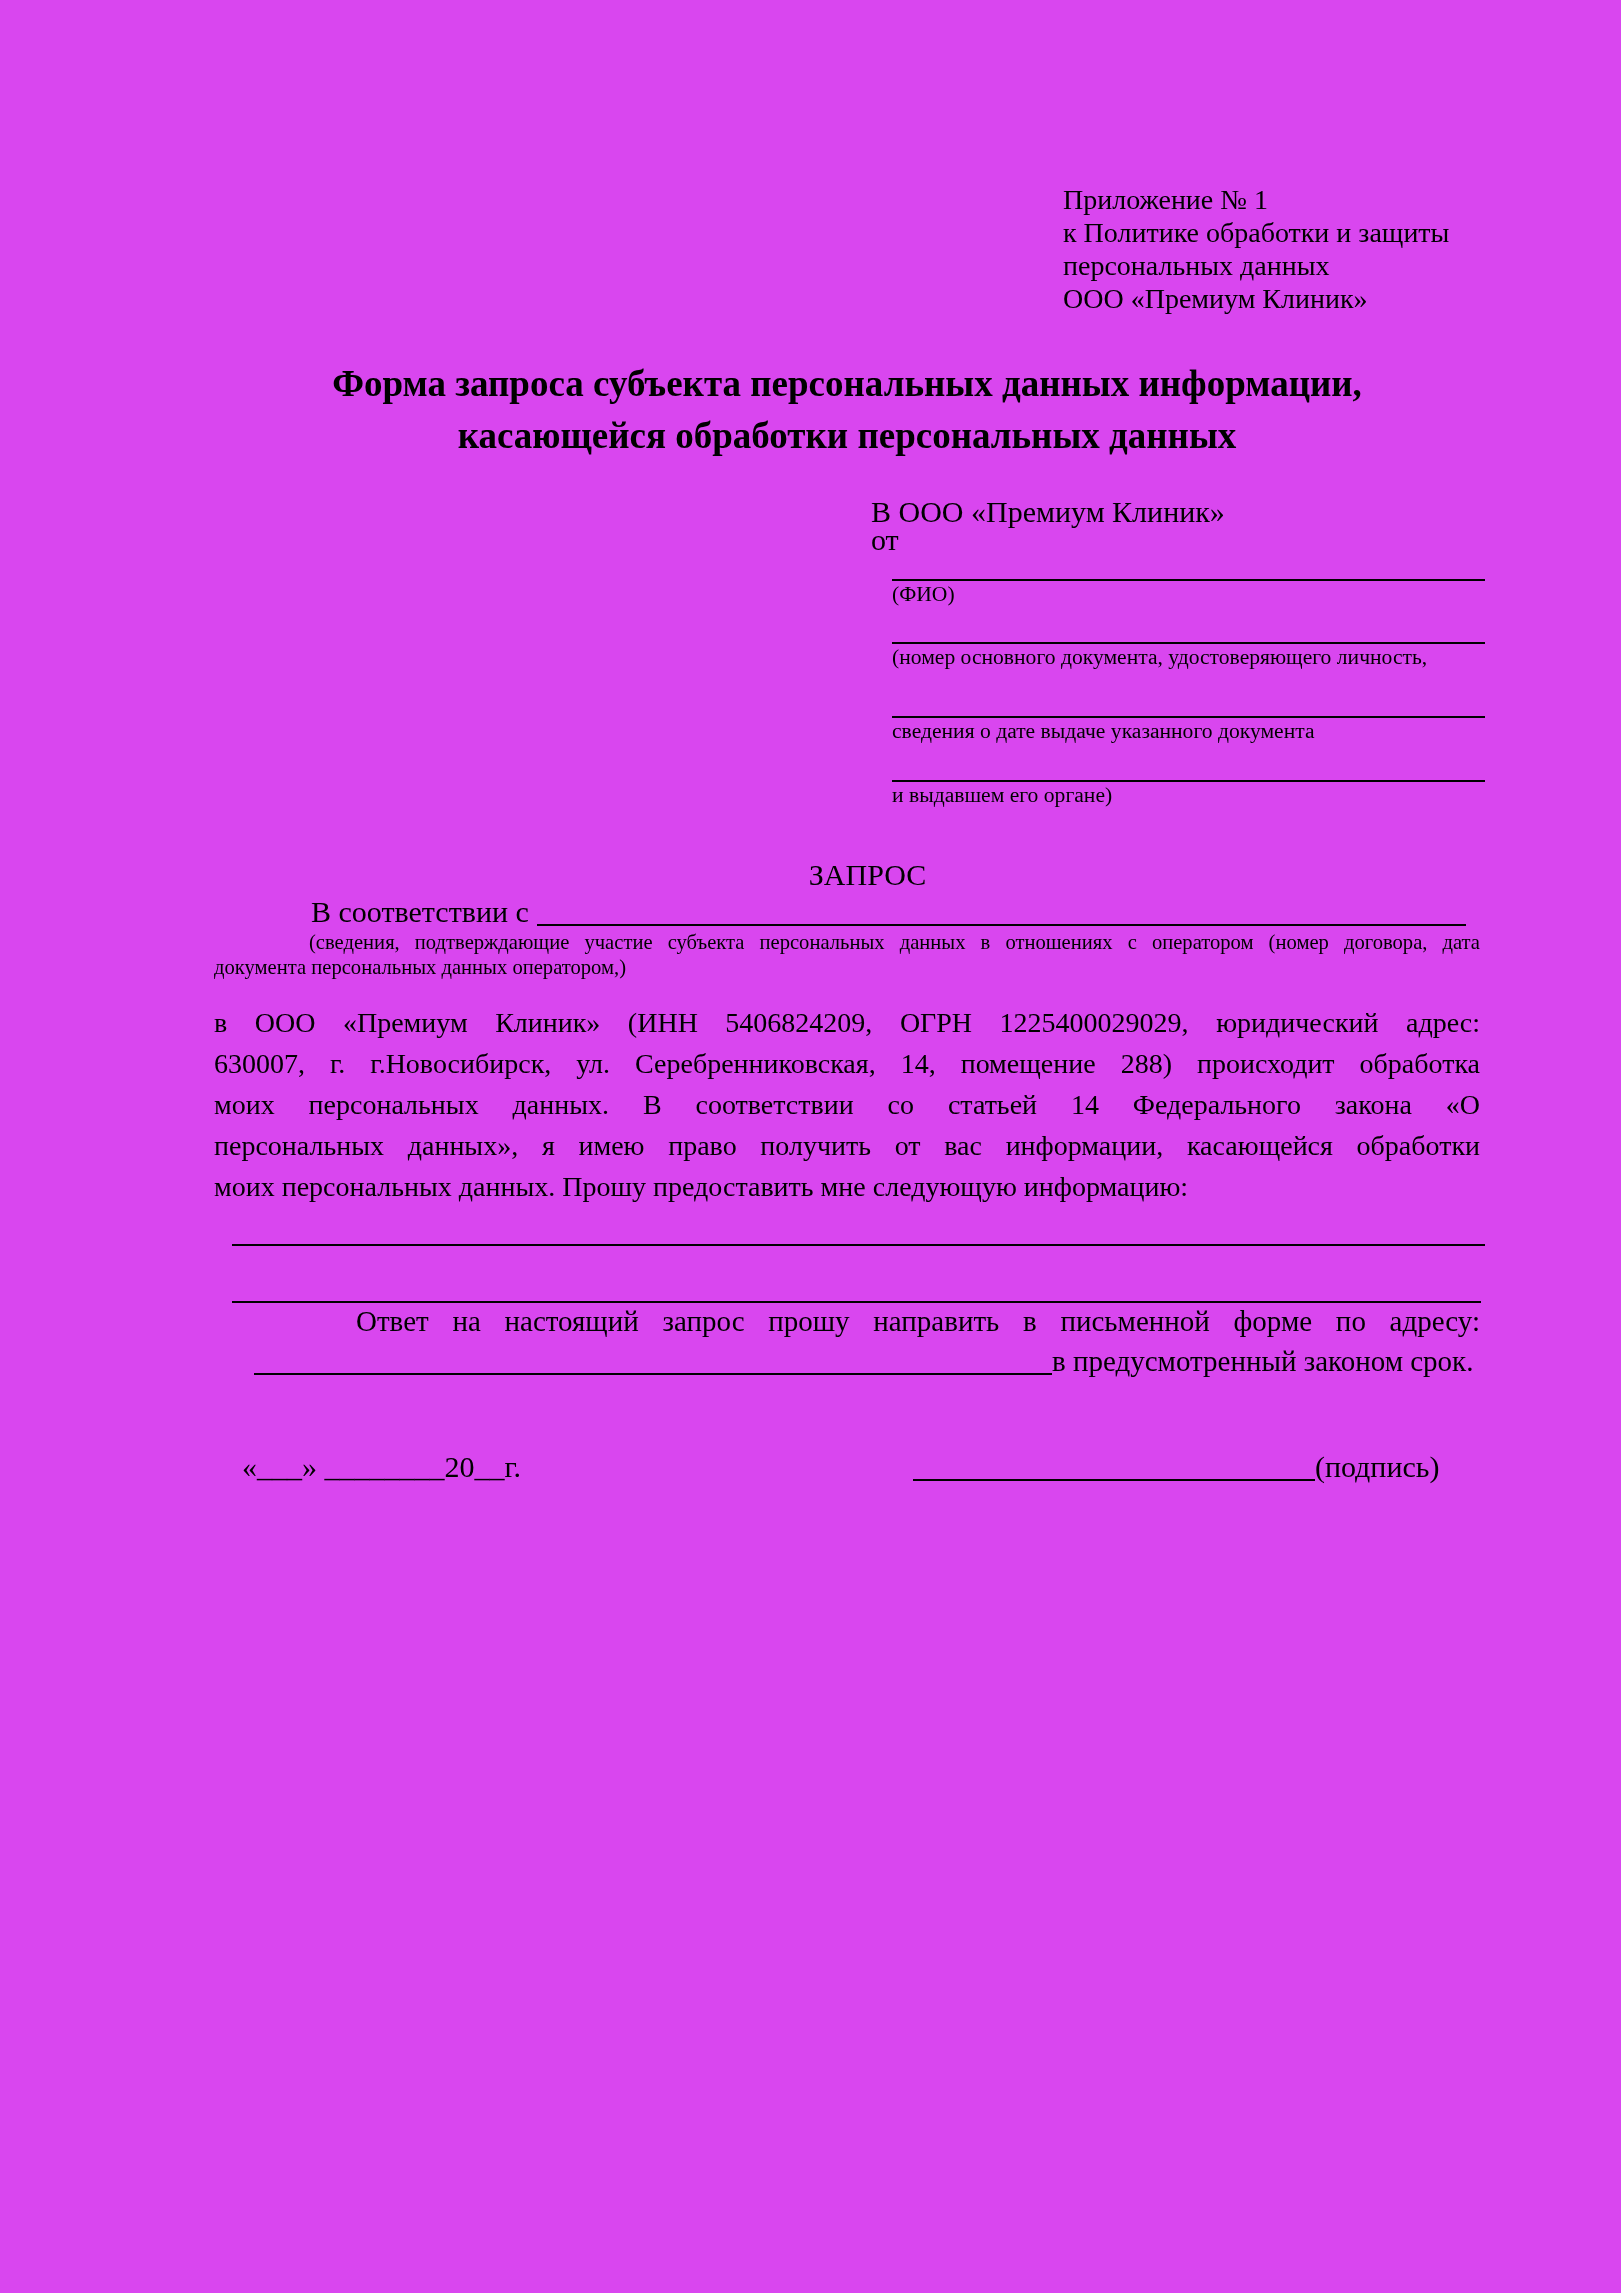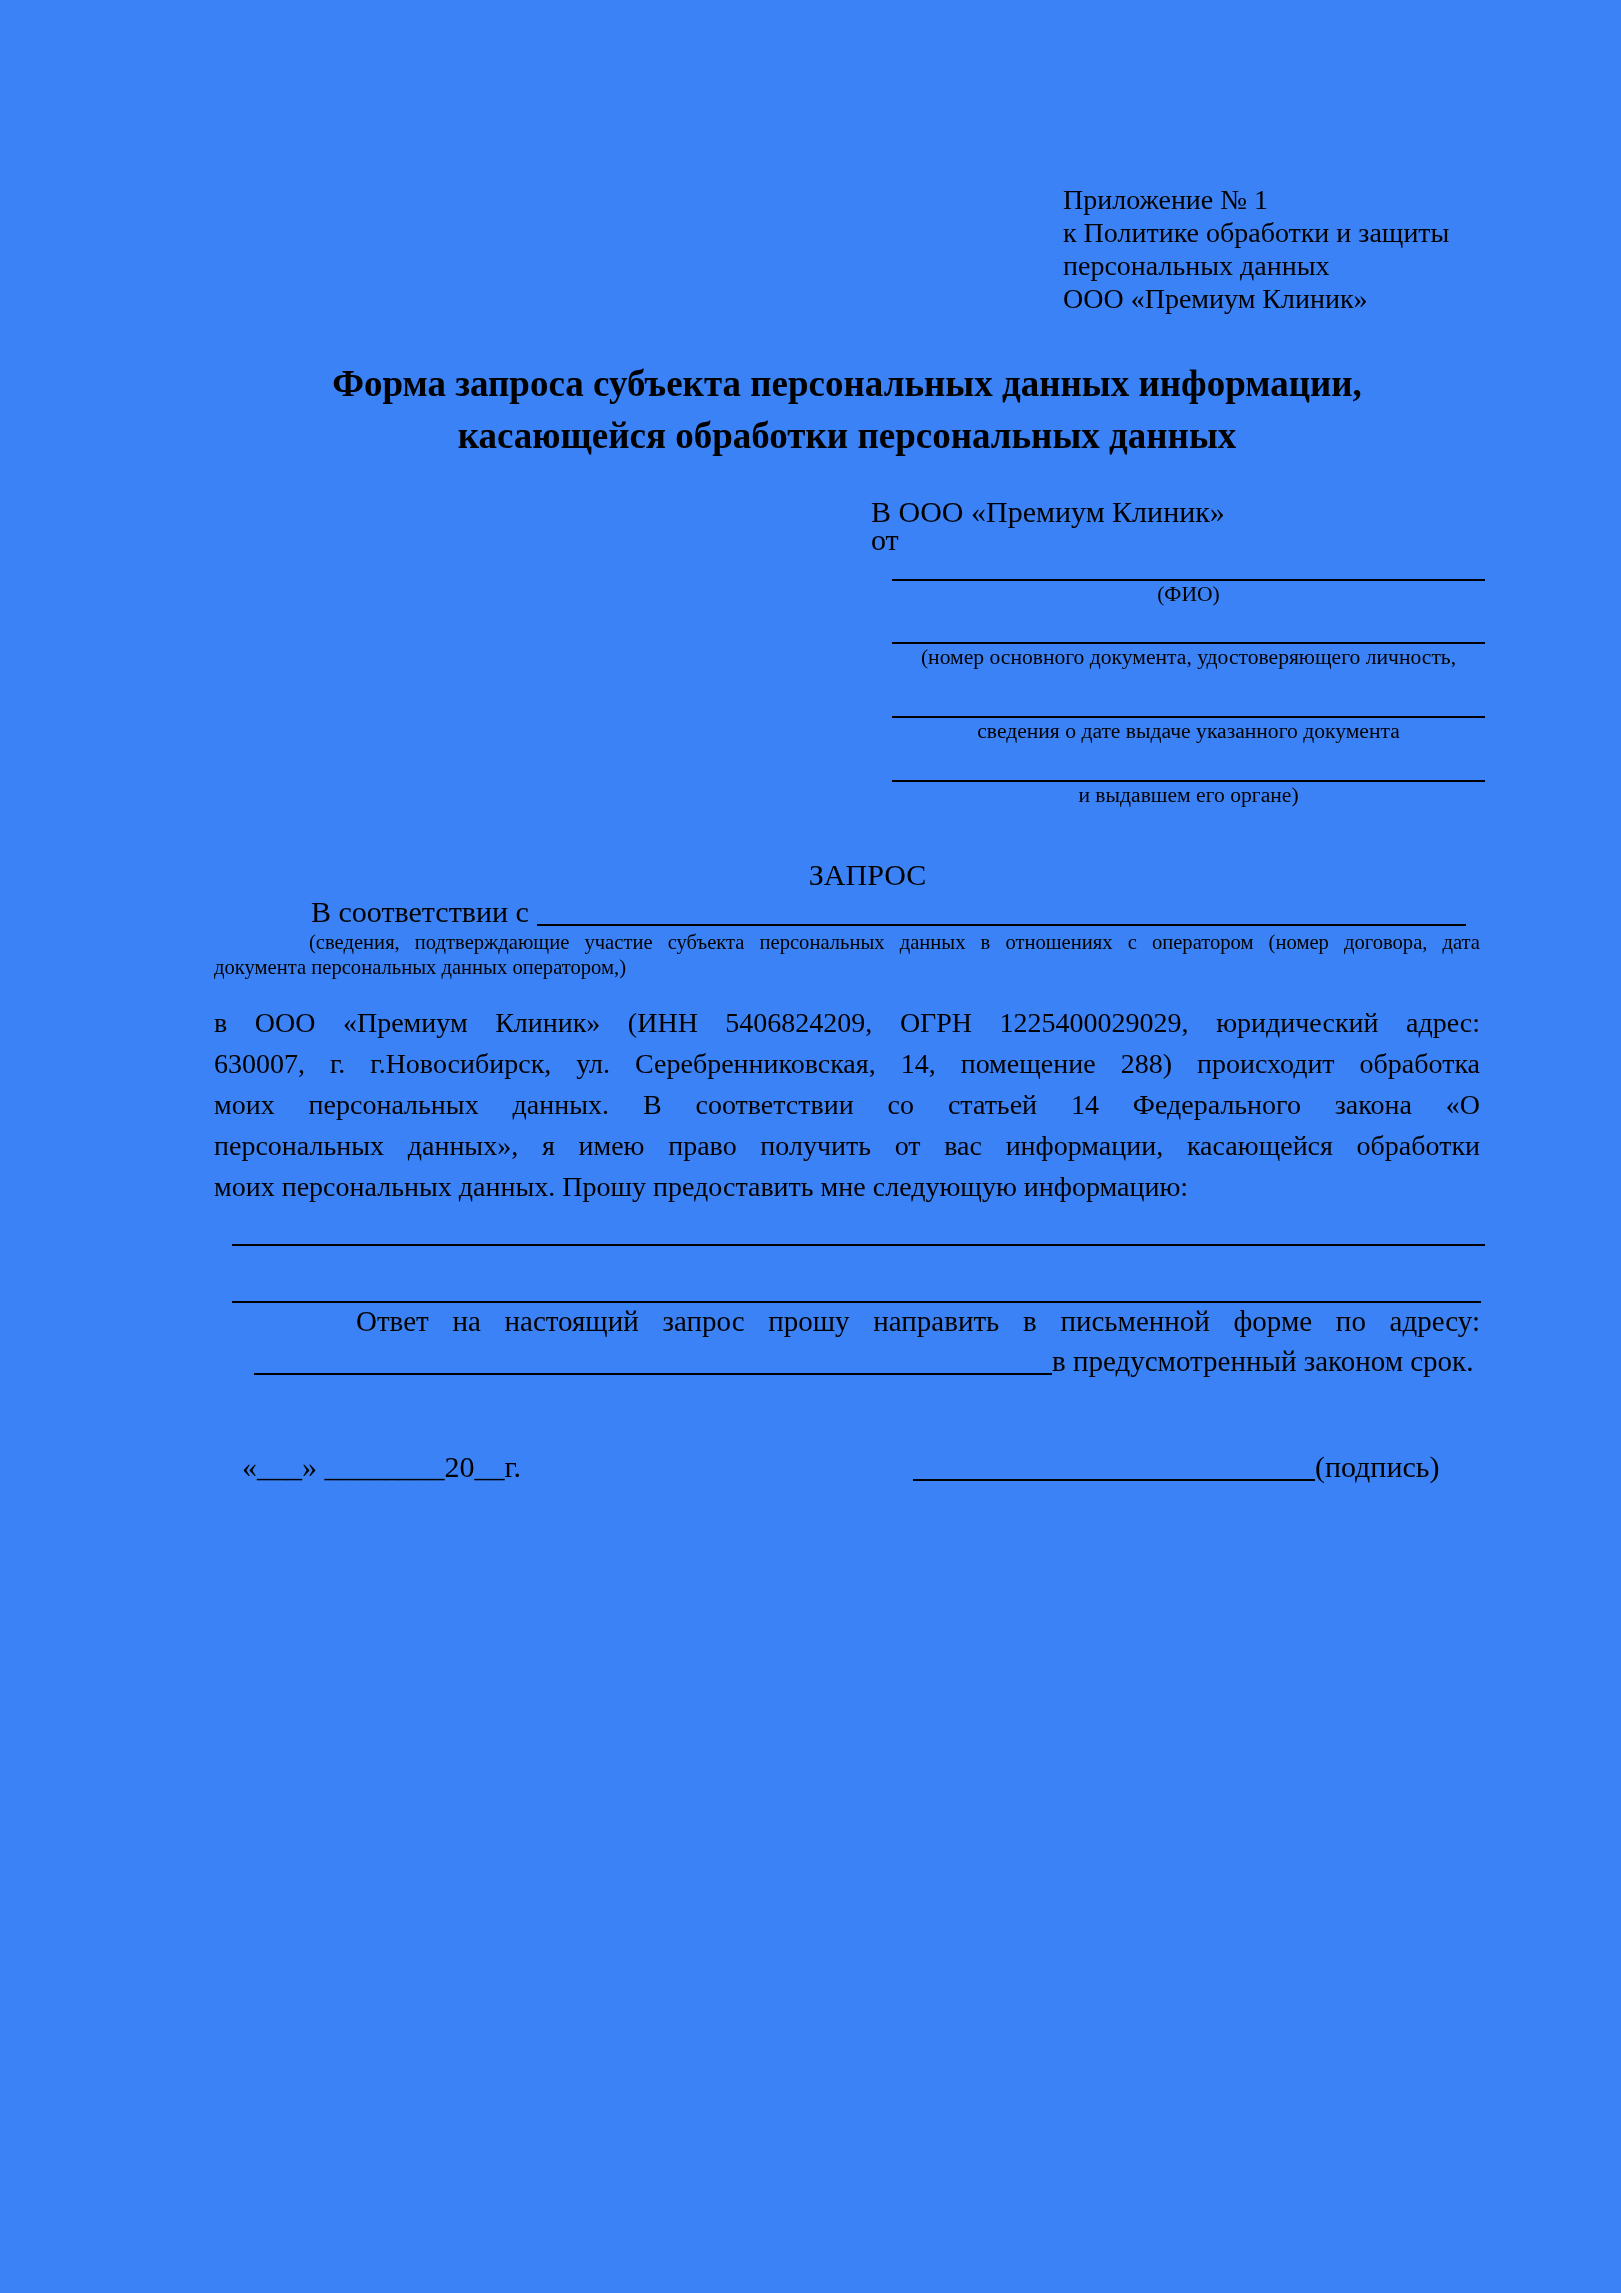--- a/index.html
+++ b/index.html
@@ -1,36 +1,36 @@
 <!DOCTYPE html>
 <html><head>
 <meta charset="utf-8">
 <style>
   html,body{margin:0;padding:0;background:#888;}
   .page{
     position:relative;
     width:1621px;height:2294px;
     margin:0 auto;
-    background:#3b82f6;
+    background:#d946ef;
     color:#000;
     font-family:"Liberation Serif","DejaVu Serif",serif;
     overflow:hidden;
   }
   .abs{position:absolute;}
   
   .hdr{left:1063px;top:183px;width:510px;font-size:28px;line-height:33px;}
   
   .ttl{left:214px;top:358px;width:1266px;text-align:center;font-weight:bold;font-size:37px;line-height:52px;}
   
   .addr-to{left:871px;top:497px;font-size:30px;line-height:30px;white-space:nowrap;}
   .addr-from{left:871px;top:525px;font-size:30px;line-height:30px;}
   
   .field{left:892px;width:593px;}
   .field .rule{border-top:2.9px solid #000;height:0;}
-  .field .caption{text-align:center;font-size:21.6px;line-height:24.5px;margin-top:1px;white-space:nowrap;}
+  .field .caption{text-align:left;font-size:21.6px;line-height:24.5px;margin-top:1px;white-space:nowrap;}
   .f1{top:579px;}
   .f2{top:642px;}
   .f3{top:716px;}
   .f4{top:780px;}
   
   .req-h{left:214px;top:854px;width:1266px;text-align:center;text-indent:41px;font-size:30px;line-height:41px;}
   
   .intro{left:214px;top:891px;width:1266px;font-size:30px;line-height:41px;padding-left:97px;box-sizing:border-box;white-space:nowrap;}
   .fill{display:inline-block;height:0;border-bottom:2.9px solid #000;margin-bottom:-3.9px;}
   .intro .fill{width:929px;margin-left:7.8px;}

